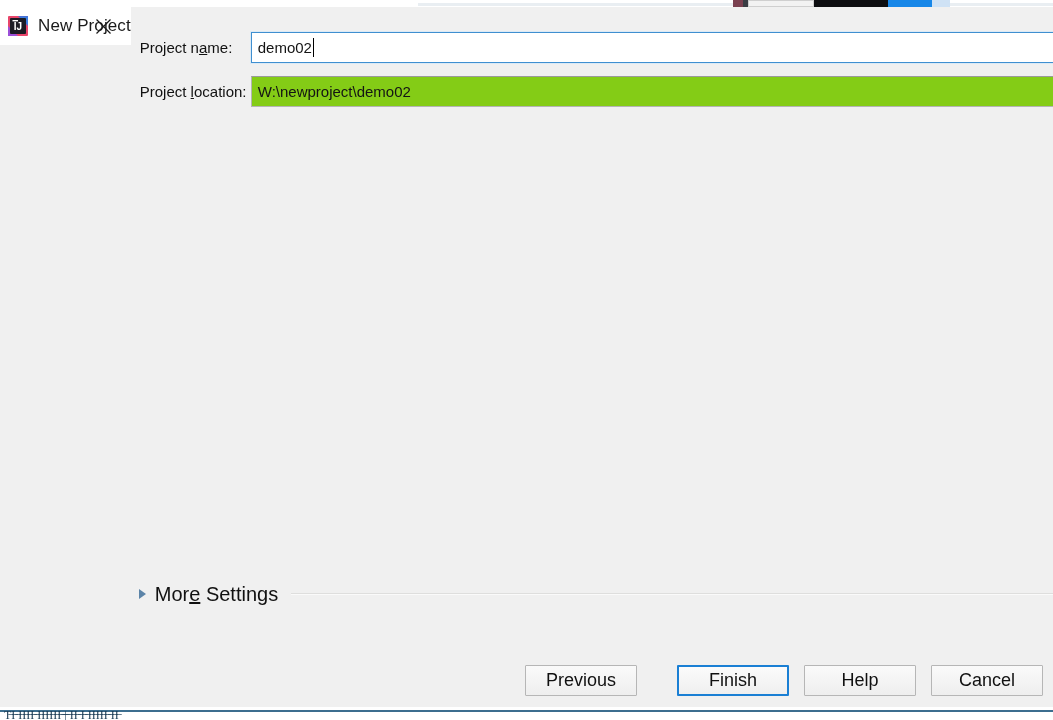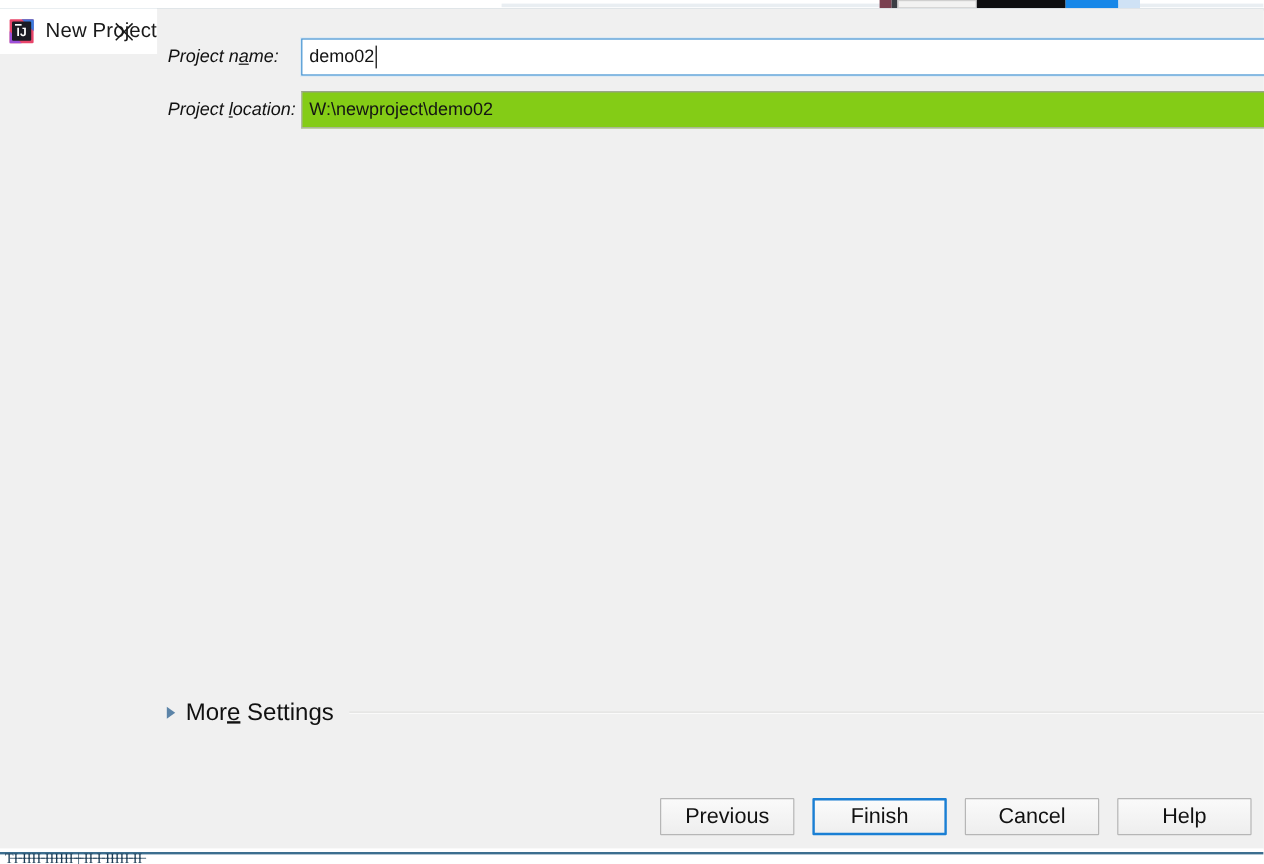--- a/index.html
+++ b/index.html
@@ -157,21 +157,20 @@
   }
   .form-row.row-name { top: 25px; }
   .form-row.row-location { top: 69px; }
 
   .field-label {
     width: 120px;
     padding-left: 9px;
     font-size: 15px;
     color: #111111;
     white-space: nowrap;
-    font-style: italic;
   }
   .field-label .mn {
     text-decoration: underline;
     text-underline-offset: 1px;
   }
 
   .text-input {
     height: 31px;
     background: #ffffff;
     display: flex;
@@ -281,20 +280,21 @@
     align-items: center;
     justify-content: center;
     font-size: 18px;
     color: #111111;
     cursor: default;
     white-space: nowrap;
   }
   .dlg-button.default {
     border: 2px solid #1a7fd4;
     background: linear-gradient(#fbfbfb, #efefef);
+    margin-left: 25px;
   }
 </style>
 </head>
 <body>
 
 <div id="bg-top-strip">
   <div class="bg-faint"></div>
   <div class="bg-dark d1"></div>
   <div class="bg-dark d2"></div>
   <div class="bg-white-tab"></div>
@@ -353,22 +353,22 @@
       <div id="more-settings-toggle">
         <div id="disclosure-triangle"></div>
         <div id="more-settings-label"><span>Mor</span><span class="mn">e</span><span> Settings</span></div>
       </div>
       <div id="more-settings-separator"></div>
     </div>
 
     <div id="button-bar">
       <div class="dlg-button">Previous</div>
       <div class="dlg-button default">Finish</div>
+      <div class="dlg-button">Help</div>
       <div class="dlg-button">Cancel</div>
-      <div class="dlg-button">Help</div>
     </div>
 
   </div>
 </div>
 
 <div id="bg-bottom-strip">
   <div class="bottom-rule"></div>
   <div class="bottom-text">T̶I̶ ̶I̶I̶I̶I̶ ̶I̶I̶I̶I̶I̶I̶ ̶|̶ ̶I̶I̶ ̶I̶ ̶I̶I̶I̶I̶I̶ ̶I̶I̶</div>
 </div>
 

